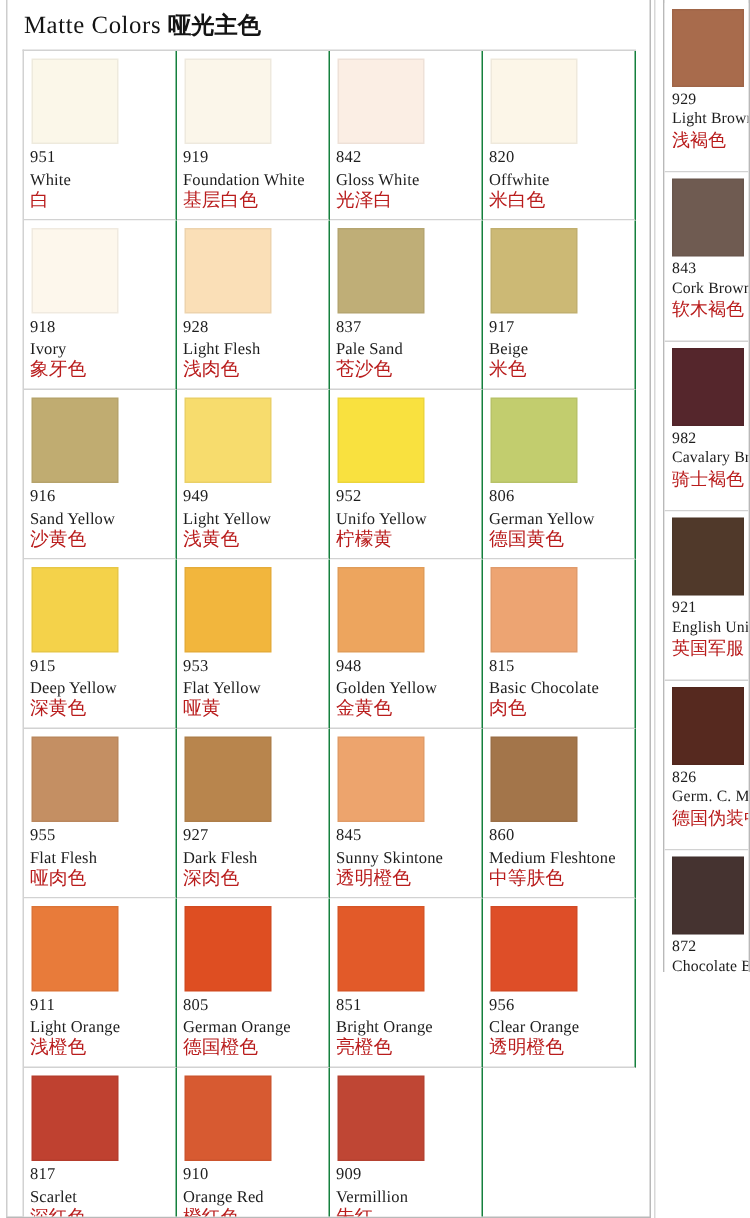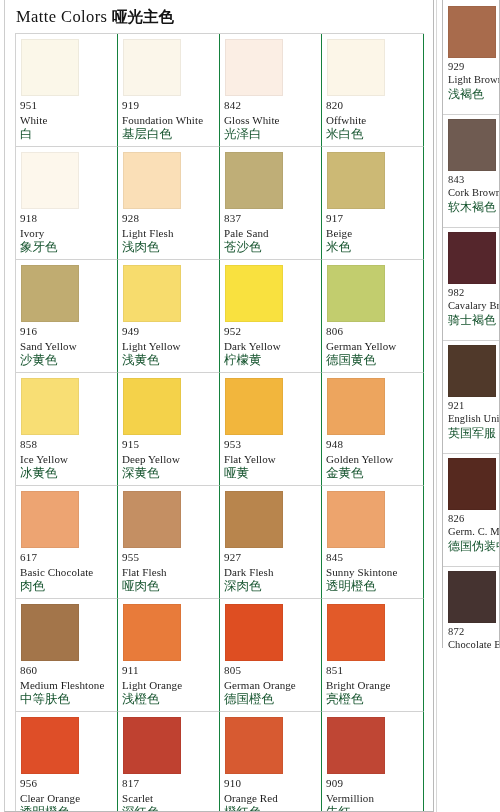--- a/index.html
+++ b/index.html
@@ -93,23 +93,23 @@
   }
   .ename {
     font-family: "Liberation Serif", "DejaVu Serif", serif;
     font-size: 11px;
     color: #1d1d1d;
     line-height: 1.3;
     letter-spacing: 0.1px;
     white-space: nowrap;
   }
   .cname {
-    font-family: Liberation Serif, serif;
+    font-family: Liberation Mono, monospace;
     font-size: 12.5px;
-    color: #14532d;
+    color: #b91c1c;
     line-height: 1.25;
     white-space: nowrap;
   }
 
   
   .gutter {
     width: 8px;
     min-width: 8px;
     height: 812px;
     background: #ffffff;
@@ -222,56 +222,50 @@
         </div>
         <div class="cell">
           <span class="chip" style="background: rgb(247, 220, 109);"></span>
           <div class="code">949</div>
           <div class="ename">Light Yellow</div>
           <div class="cname">浅黄色</div>
         </div>
         <div class="cell">
           <span class="chip" style="background: rgb(249, 225, 63);"></span>
           <div class="code">952</div>
-          <div class="ename">Dark Yellow</div>
+          <div class="ename">Unifo Yellow</div>
           <div class="cname">柠檬黄</div>
         </div>
         <div class="cell">
           <span class="chip" style="background: rgb(194, 205, 110);"></span>
           <div class="code">806</div>
           <div class="ename">German Yellow</div>
           <div class="cname">德国黄色</div>
         </div>
         <div class="cell">
-          <span class="chip" style="background: rgb(248, 222, 116);"></span>
-          <div class="code">858</div>
-          <div class="ename">Ice Yellow</div>
-          <div class="cname">冰黄色</div>
-        </div>
-        <div class="cell">
           <span class="chip" style="background: rgb(244, 210, 74);"></span>
           <div class="code">915</div>
           <div class="ename">Deep Yellow</div>
           <div class="cname">深黄色</div>
         </div>
         <div class="cell">
           <span class="chip" style="background: rgb(242, 182, 61);"></span>
           <div class="code">953</div>
           <div class="ename">Flat Yellow</div>
           <div class="cname">哑黄</div>
         </div>
         <div class="cell">
           <span class="chip" style="background: rgb(237, 165, 94);"></span>
           <div class="code">948</div>
           <div class="ename">Golden Yellow</div>
           <div class="cname">金黄色</div>
         </div>
         <div class="cell">
           <span class="chip" style="background: rgb(237, 164, 114);"></span>
-          <div class="code">617</div>
+          <div class="code">815</div>
           <div class="ename">Basic Chocolate</div>
           <div class="cname">肉色</div>
         </div>
         <div class="cell">
           <span class="chip" style="background: rgb(196, 143, 99);"></span>
           <div class="code">955</div>
           <div class="ename">Flat Flesh</div>
           <div class="cname">哑肉色</div>
         </div>
         <div class="cell">

